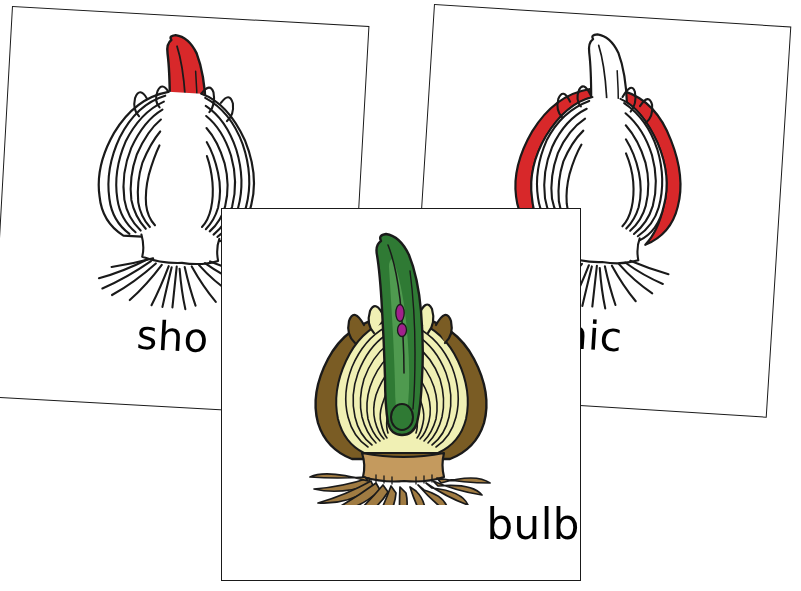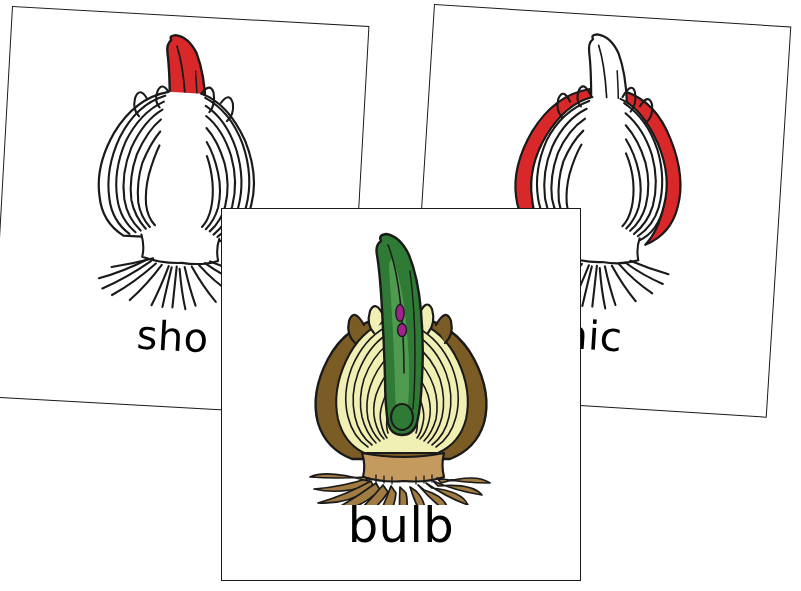--- a/index.html
+++ b/index.html
@@ -71,22 +71,23 @@
     letter-spacing: 0.5px;
   }
   #card-shoot .card-label,
   #card-tunic .card-label {
     top: 296px;
     font-size: 40px;
     line-height: 48px;
   }
   #card-bulb .card-label {
     top: 290px;
-    font-size: 48px;
+    font-size: 42px;
     line-height: 52px;
+    text-align: right;
   }
   svg { display: block; width: 100%; height: 100%; }
 </style>
 </head>
 <body>
 
 <div id="stage">
 
   <div class="card" id="card-shoot">
     <div class="art">

